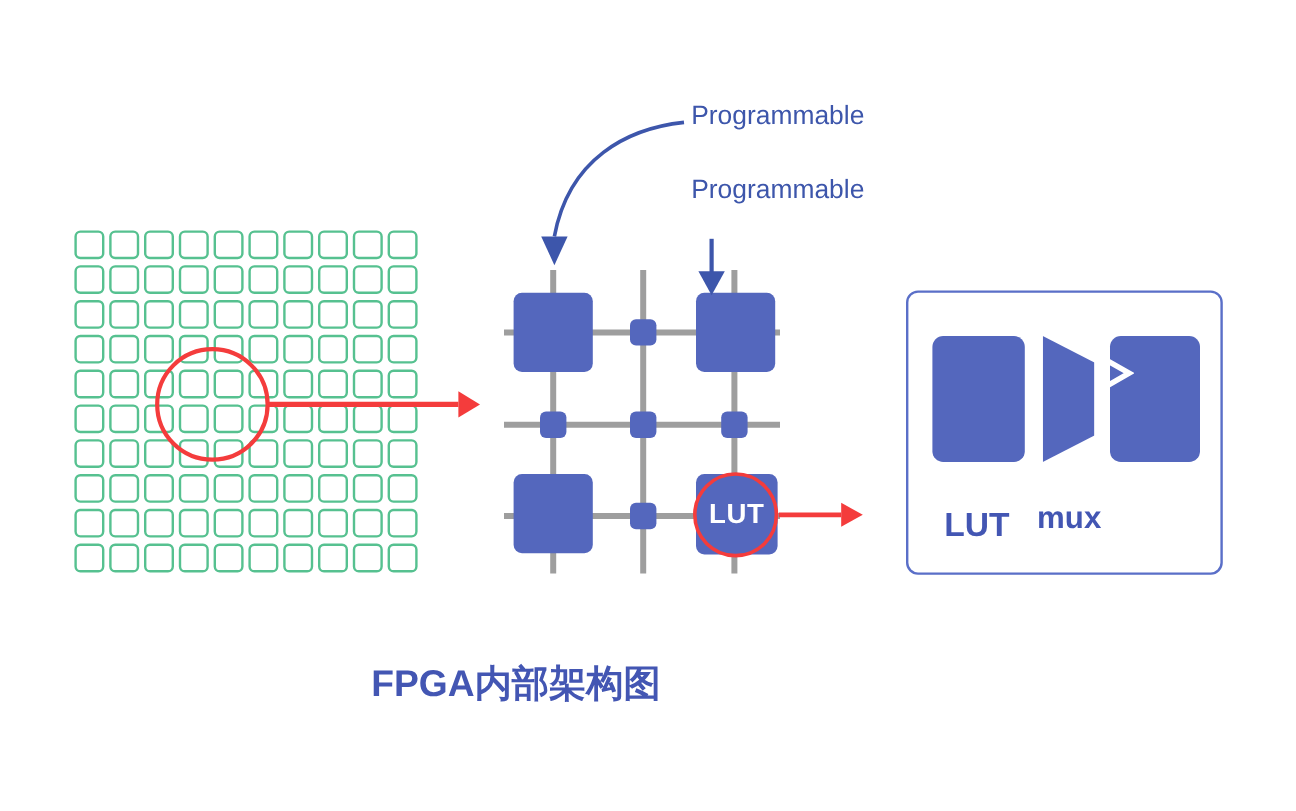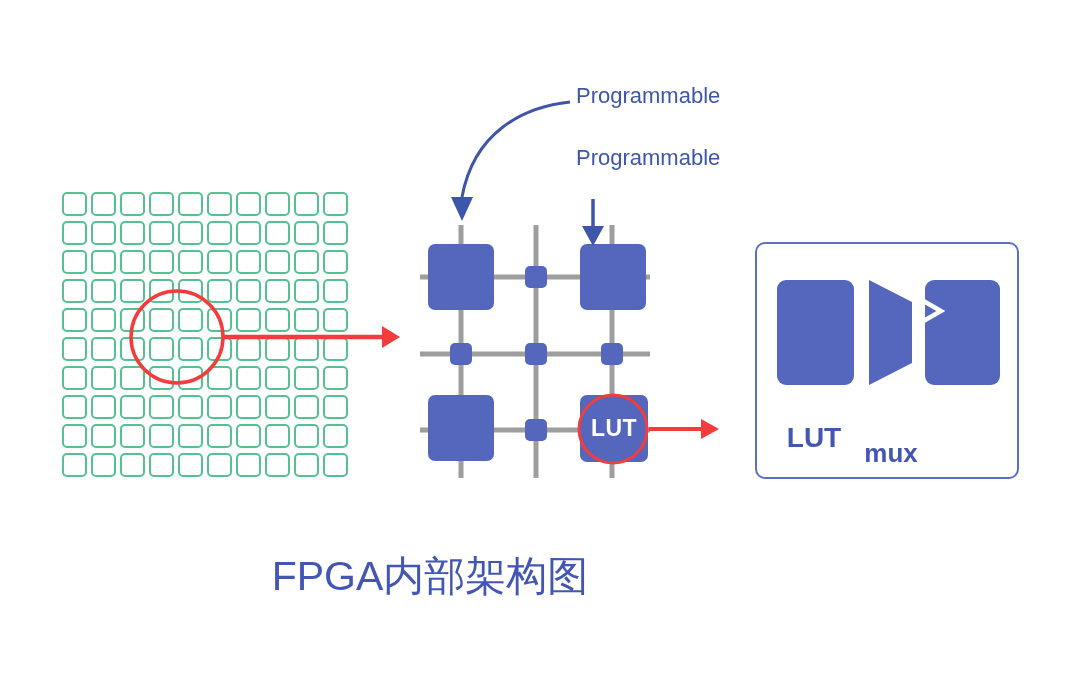--- a/index.html
+++ b/index.html
@@ -69,27 +69,27 @@
   }
   .panel .shape{position:absolute;background:var(--block-blue);border-radius:9px;}
   .panel .lut-shape{left:20px;top:36px;width:77px;height:105px;}
   .panel .ff-shape{left:168px;top:36px;width:75px;height:105px;}
   .panel svg{position:absolute;}
   .legend{
     position:absolute;color:var(--title-blue);
     font-weight:700;text-align:center;line-height:1.12;
   }
   .legend.lut{left:22px;top:178px;width:70px;font-size:28px;}
-  .legend.mux{left:98px;top:195px;width:72px;font-size:26px;}
+  .legend.mux{left:98px;top:173px;width:72px;font-size:26px;}
   .legend.ff{left:172px;top:160px;width:78px;font-size:26px;}
 
   .diagram-title{
     position:absolute;left:0;top:549px;width:860px;
     text-align:center;color:var(--title-blue);
-    font-size:41px;font-weight:400;z-index:4;
+    font-size:31px;font-weight:700;z-index:4;
   }
 </style>
 </head>
 <body>
 
 <div class="stage">
 
   <div class="chip-grid">
       <div class="cell"></div>
       <div class="cell"></div>

